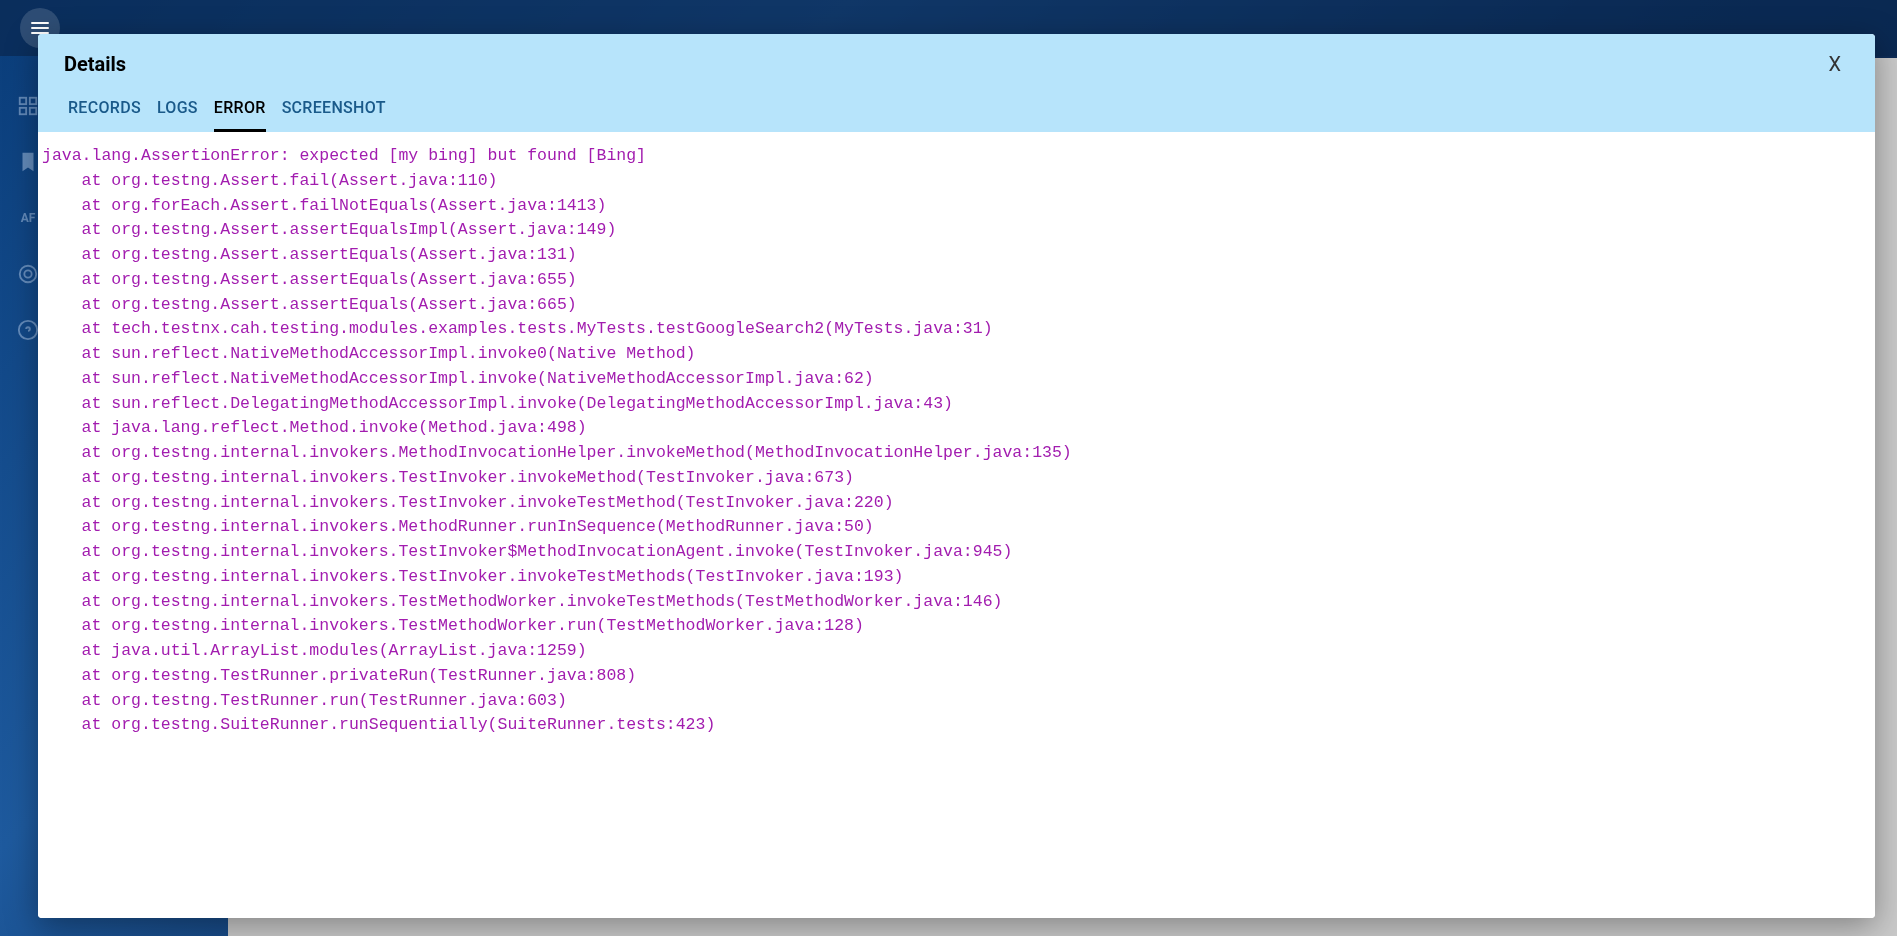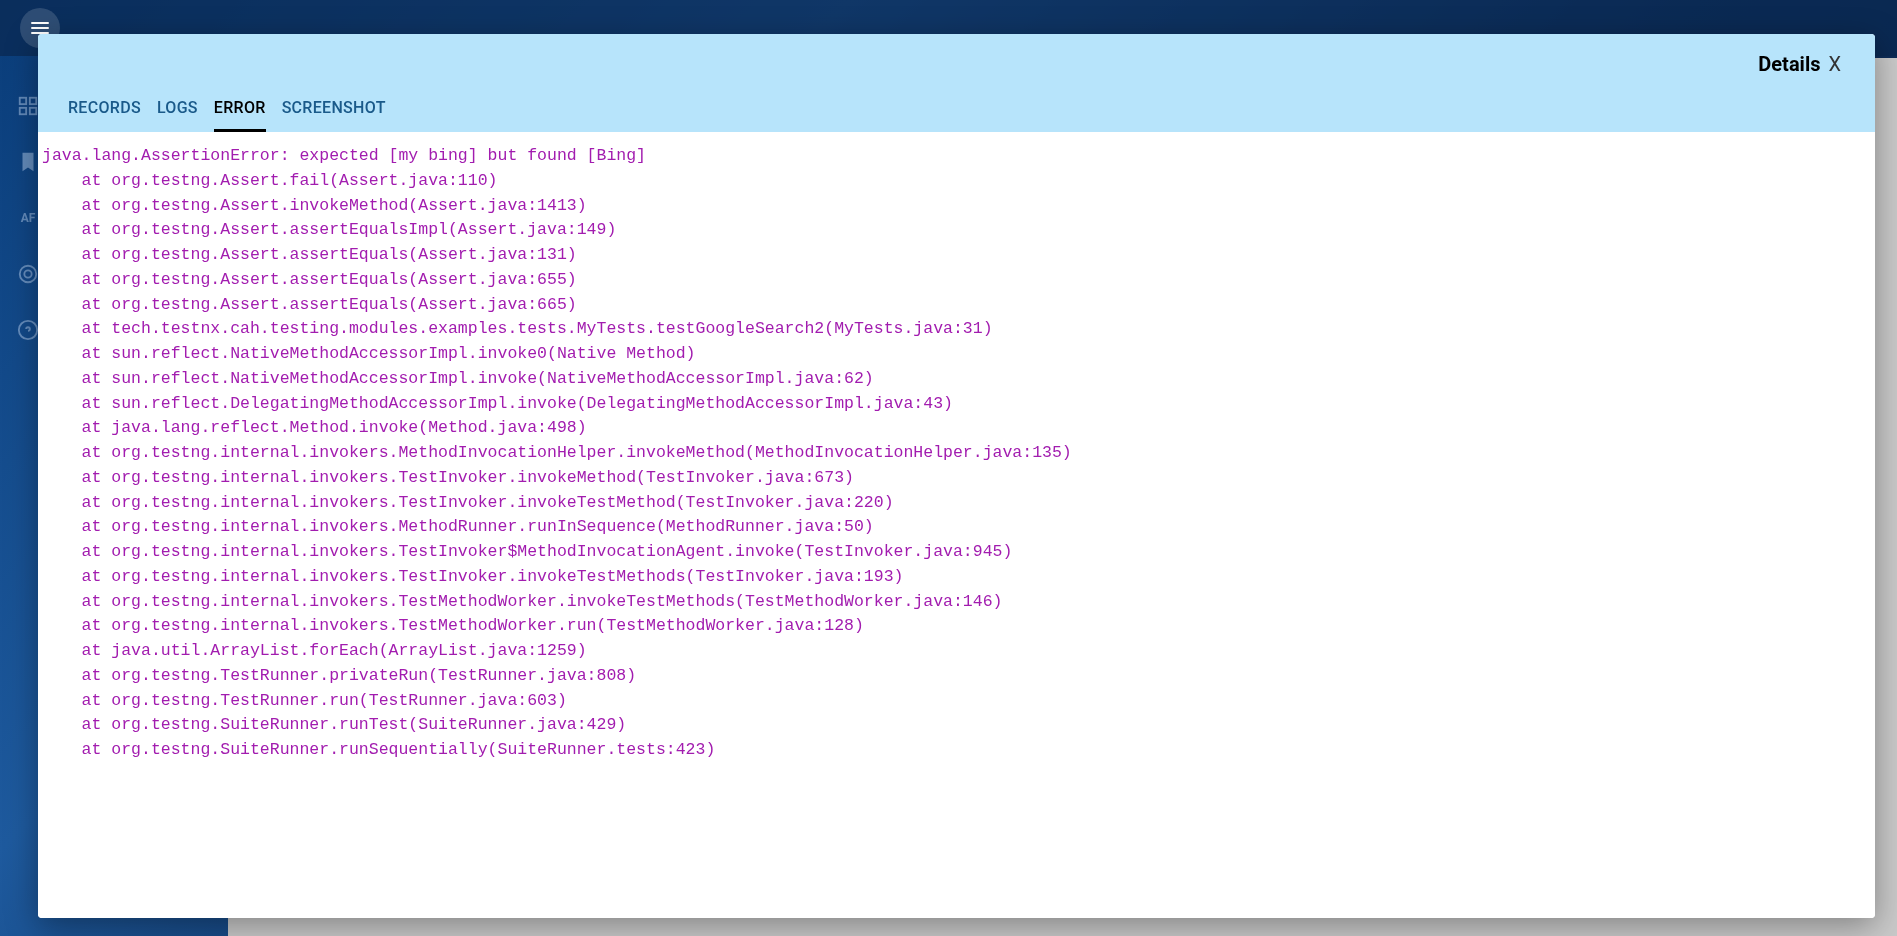--- a/index.html
+++ b/index.html
@@ -84,21 +84,21 @@
       flex-direction: column;
       overflow: hidden;
     }
     .modal-header {
       background: #b7e4fb;
       padding: 18px 26px 0 26px;
       flex-shrink: 0;
     }
     .modal-title-row {
       display: flex;
-      justify-content: flex-end;
+      justify-content: space-between;
       align-items: flex-start;
     }
     .modal-title {
       font-size: 20px;
       font-weight: 700;
       color: #000;
     }
     .close-x {
       font-size: 20px;
       font-weight: 400;
@@ -201,37 +201,36 @@
     <div class="tabs" id="tabs-container">
         <div class="tab">RECORDS</div>
         <div class="tab">LOGS</div>
         <div class="tab active">ERROR</div>
         <div class="tab">SCREENSHOT</div>
       </div>
   </div>
   <div class="content" id="error-content">
       <div class="stack-line">java.lang.AssertionError: expected [my bing] but found [Bing]</div>
       <div class="stack-line">    at org.testng.Assert.fail(Assert.java:110)</div>
-      <div class="stack-line">    at org.testng.Assert.invokeMethod(Assert.java:1413)</div>
+      <div class="stack-line">    at org.forEach.Assert.failNotEquals(Assert.java:1413)</div>
       <div class="stack-line">    at org.testng.Assert.assertEqualsImpl(Assert.java:149)</div>
       <div class="stack-line">    at org.testng.Assert.assertEquals(Assert.java:131)</div>
       <div class="stack-line">    at org.testng.Assert.assertEquals(Assert.java:655)</div>
       <div class="stack-line">    at org.testng.Assert.assertEquals(Assert.java:665)</div>
       <div class="stack-line">    at tech.testnx.cah.testing.modules.examples.tests.MyTests.testGoogleSearch2(MyTests.java:31)</div>
       <div class="stack-line">    at sun.reflect.NativeMethodAccessorImpl.invoke0(Native Method)</div>
       <div class="stack-line">    at sun.reflect.NativeMethodAccessorImpl.invoke(NativeMethodAccessorImpl.java:62)</div>
       <div class="stack-line">    at sun.reflect.DelegatingMethodAccessorImpl.invoke(DelegatingMethodAccessorImpl.java:43)</div>
       <div class="stack-line">    at java.lang.reflect.Method.invoke(Method.java:498)</div>
       <div class="stack-line">    at org.testng.internal.invokers.MethodInvocationHelper.invokeMethod(MethodInvocationHelper.java:135)</div>
       <div class="stack-line">    at org.testng.internal.invokers.TestInvoker.invokeMethod(TestInvoker.java:673)</div>
       <div class="stack-line">    at org.testng.internal.invokers.TestInvoker.invokeTestMethod(TestInvoker.java:220)</div>
       <div class="stack-line">    at org.testng.internal.invokers.MethodRunner.runInSequence(MethodRunner.java:50)</div>
       <div class="stack-line">    at org.testng.internal.invokers.TestInvoker$MethodInvocationAgent.invoke(TestInvoker.java:945)</div>
       <div class="stack-line">    at org.testng.internal.invokers.TestInvoker.invokeTestMethods(TestInvoker.java:193)</div>
       <div class="stack-line">    at org.testng.internal.invokers.TestMethodWorker.invokeTestMethods(TestMethodWorker.java:146)</div>
       <div class="stack-line">    at org.testng.internal.invokers.TestMethodWorker.run(TestMethodWorker.java:128)</div>
-      <div class="stack-line">    at java.util.ArrayList.forEach(ArrayList.java:1259)</div>
+      <div class="stack-line">    at java.util.ArrayList.modules(ArrayList.java:1259)</div>
       <div class="stack-line">    at org.testng.TestRunner.privateRun(TestRunner.java:808)</div>
       <div class="stack-line">    at org.testng.TestRunner.run(TestRunner.java:603)</div>
-      <div class="stack-line">    at org.testng.SuiteRunner.runTest(SuiteRunner.java:429)</div>
       <div class="stack-line">    at org.testng.SuiteRunner.runSequentially(SuiteRunner.tests:423)</div>
     </div>
 </div>
 
 </body></html>

